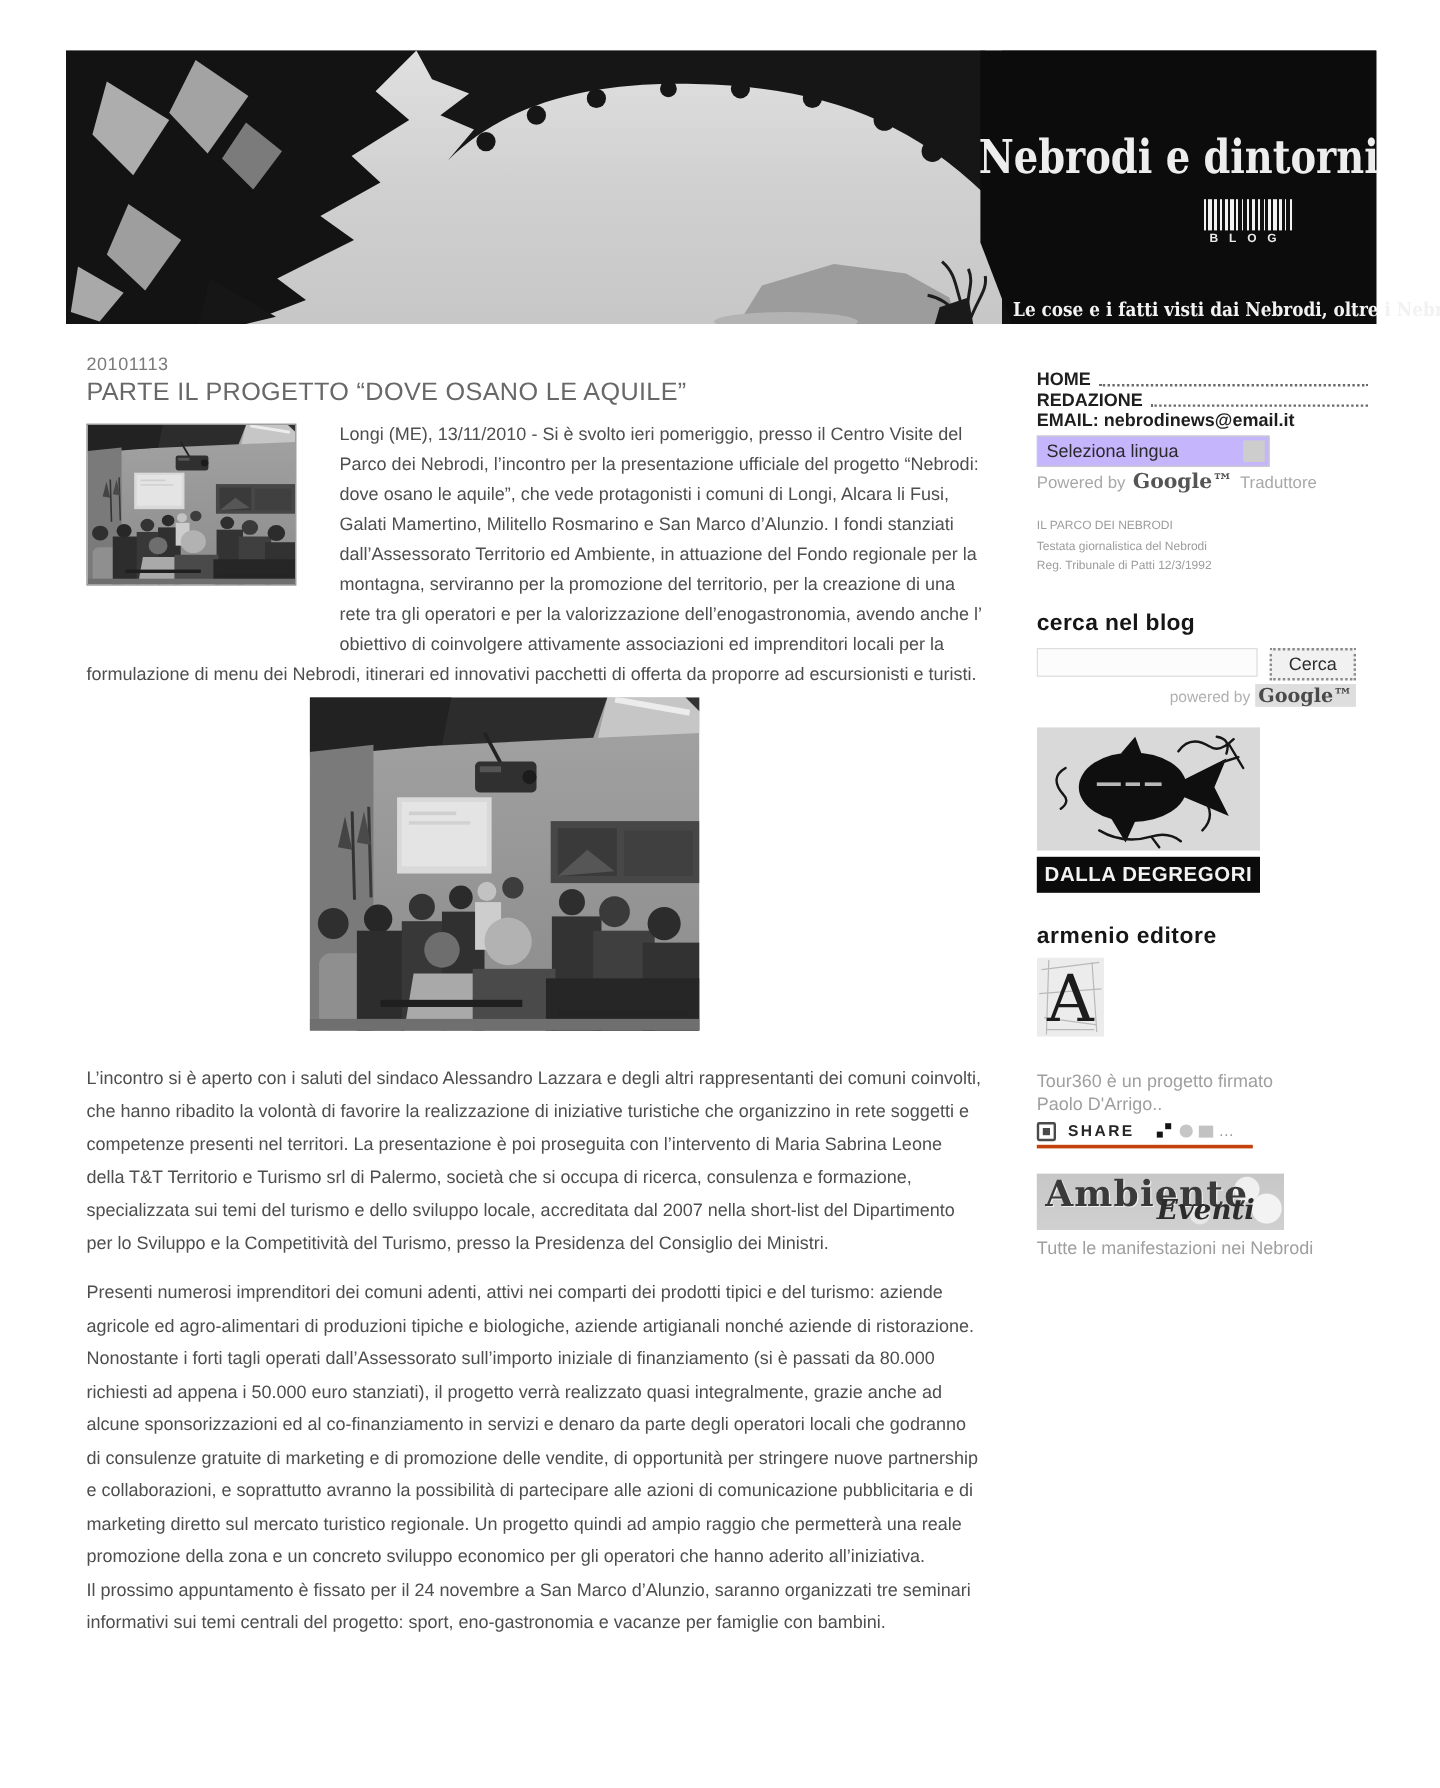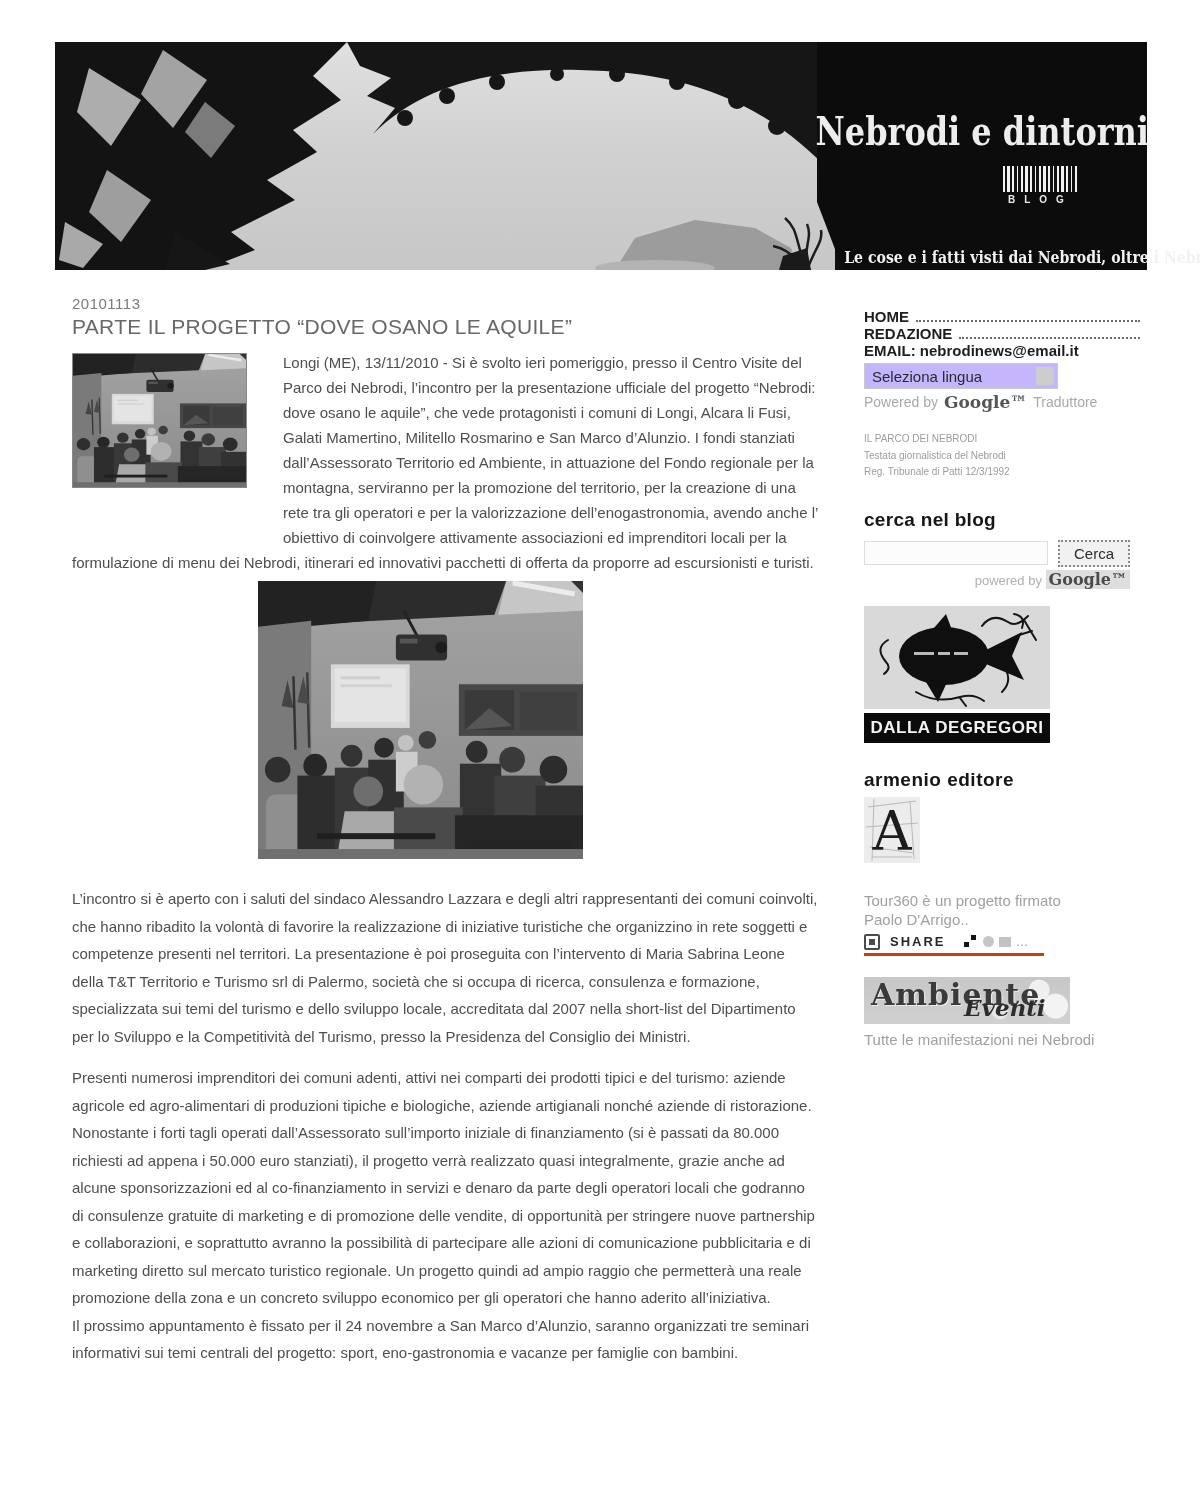--- a/index.html
+++ b/index.html
@@ -45,21 +45,21 @@
   .emailrow{line-height:17px;font-size:15px;}
   .email-val{color:#1e1e1e;font-weight:bold;}
   .langselect{margin-top:4px;width:182px;height:24px;border:1px solid #c9c9c9;background:#c4b5fd;
         display:flex;align-items:center;justify-content:space-between;padding:0 3px 0 7px;
         font-size:15px;color:#2a2a2a;cursor:pointer;}
   .selectbox{width:18px;height:18px;background:#cdcdcd;}
   .poweredline{margin-top:3px;font-size:14px;color:#a8a8a8;display:flex;align-items:center;gap:6px;}
   .glogo{font-family:"DejaVu Serif",serif;font-weight:bold;font-size:17px;color:#555;}
   .testata{margin-top:19px;font-size:10px;line-height:16.5px;color:#9c9c9c;}
   .cerca-h{margin:28px 0 0 0;font-size:19px;font-weight:bold;color:#161616;letter-spacing:.3px;}
-  .searchrow{margin-top:9px;display:flex;align-items:center;}
+  .searchrow{margin-top:9px;display:flex;align-items:flex-start;}
   .searchinput{width:178px;height:20px;border:1px solid #ddd;background:#fcfcfc;outline:none;
         font-family:"Liberation Sans",sans-serif;font-size:14px;color:#444;}
   .cercabtn{margin-left:10px;width:72px;height:27px;background:#f1f1f1;border:2px dotted #8a8a8a;
         font-family:"Liberation Sans",sans-serif;font-size:15px;color:#2c2c2c;cursor:pointer;}
   .poweredsearch{margin-top:3px;font-size:13px;color:#b0b0b0;text-align:right;padding-right:14px;}
   .glogo2{font-family:"DejaVu Serif",serif;font-weight:bold;font-size:16px;color:#4a4a4a;
         background:#dedede;padding:0 3px;}
   .dalla{margin-top:17px;width:186px;cursor:pointer;}
   .dallabar{height:30px;background:#0b0b0b;color:#f2f2f2;display:flex;align-items:center;
         justify-content:center;font-weight:bold;font-size:17px;letter-spacing:.5px;

